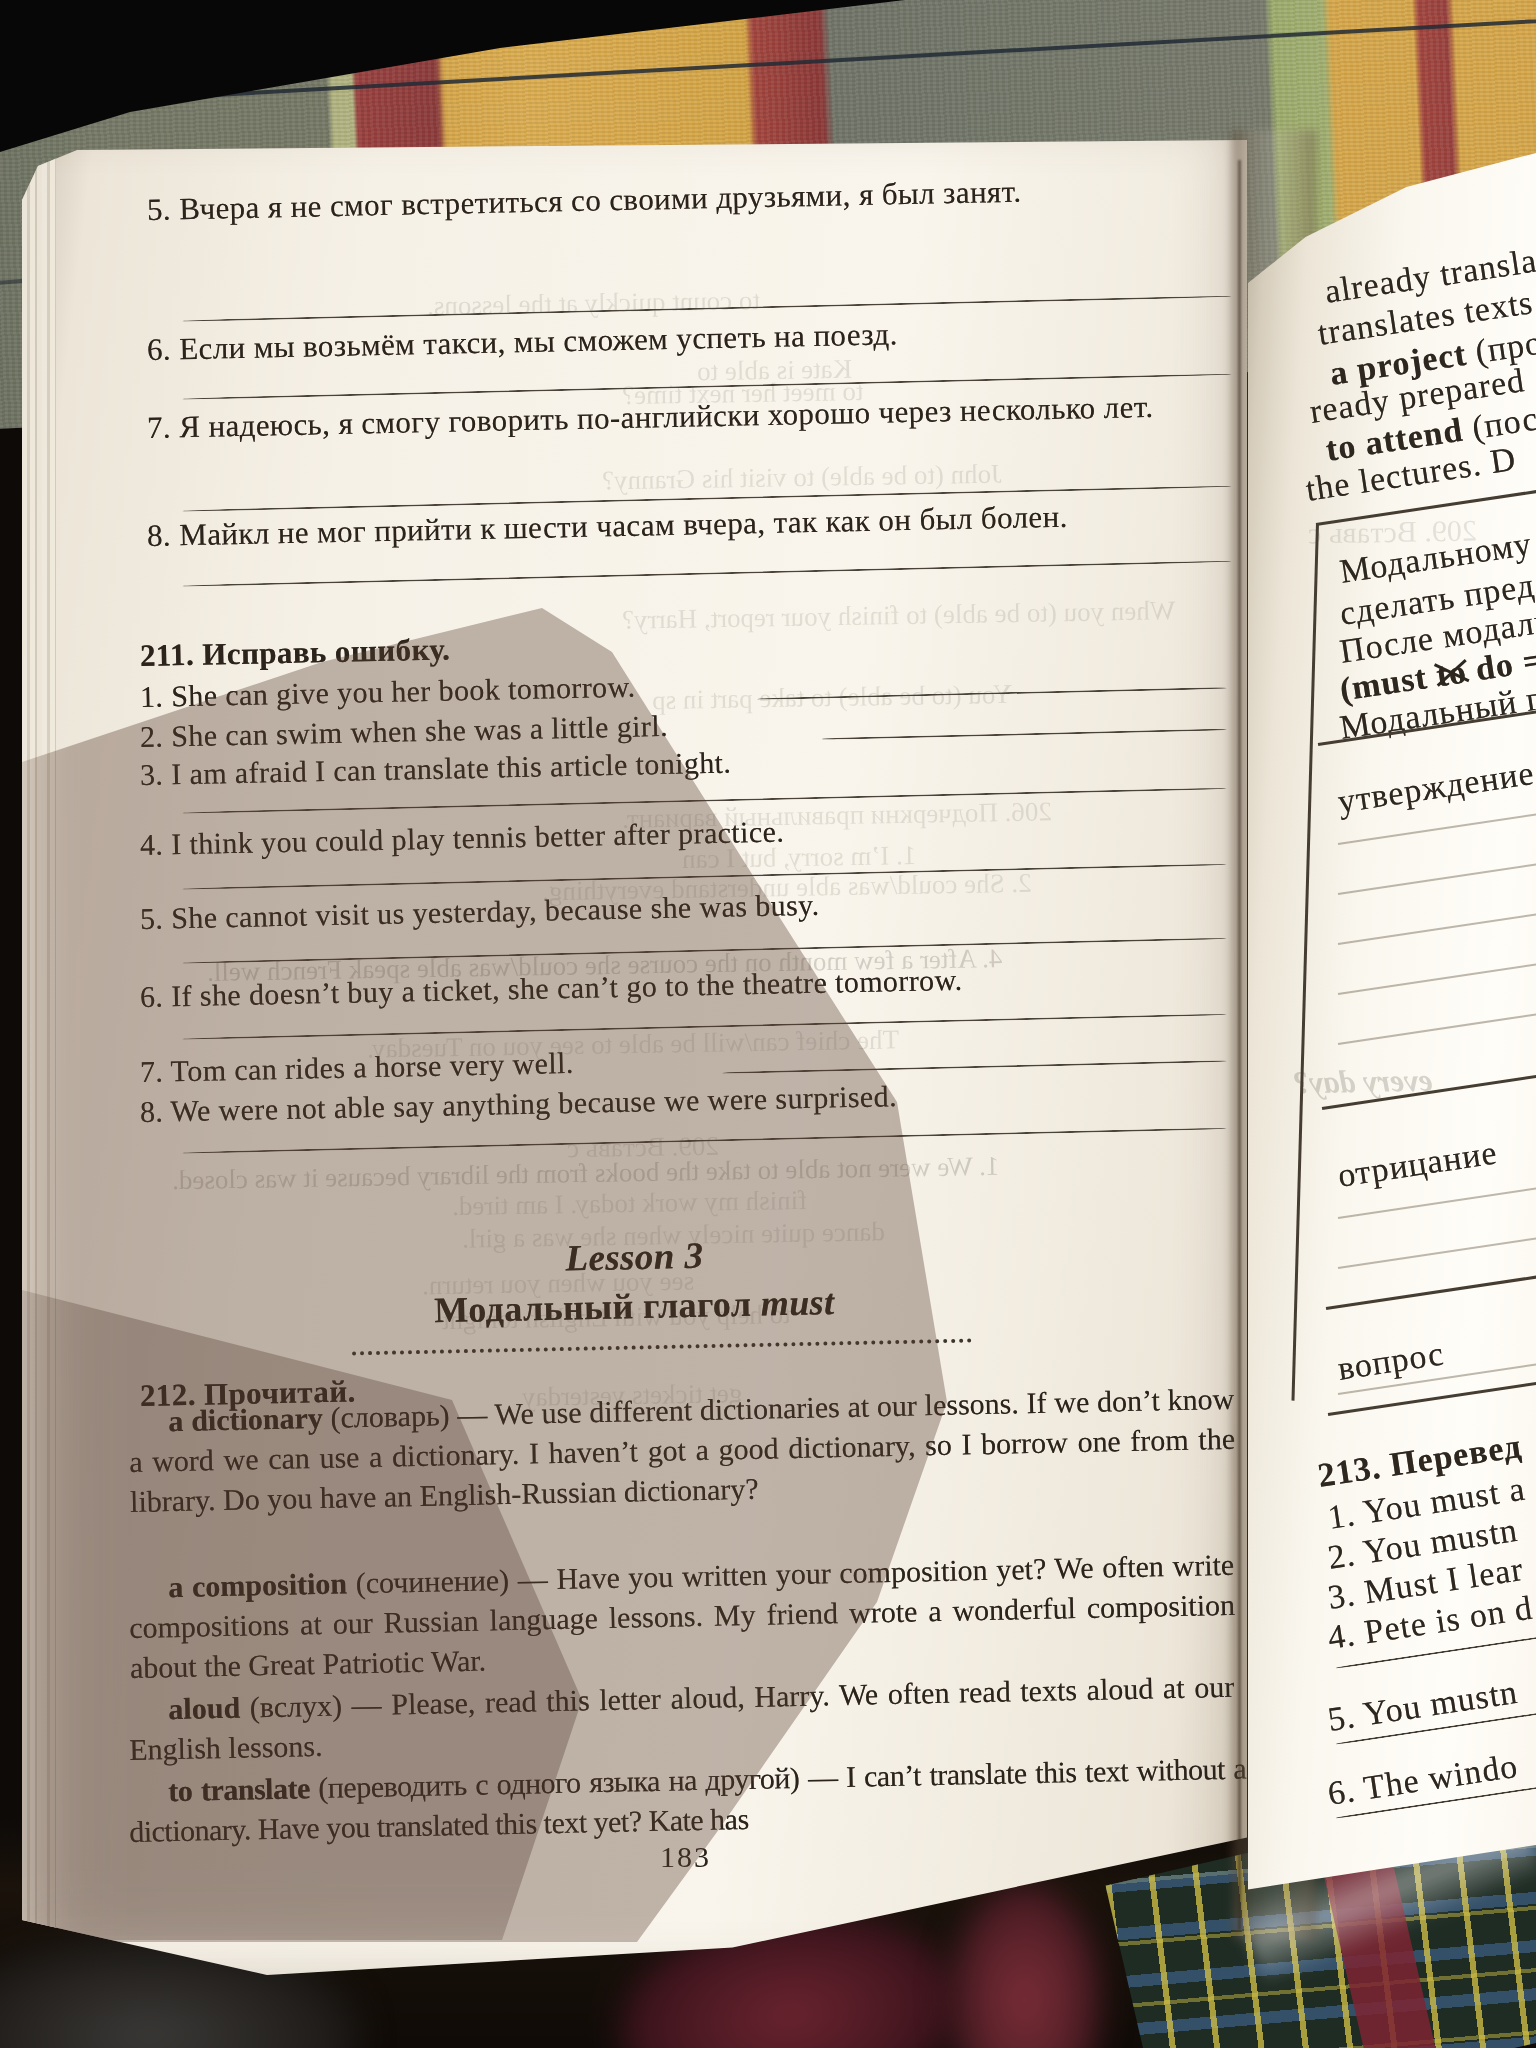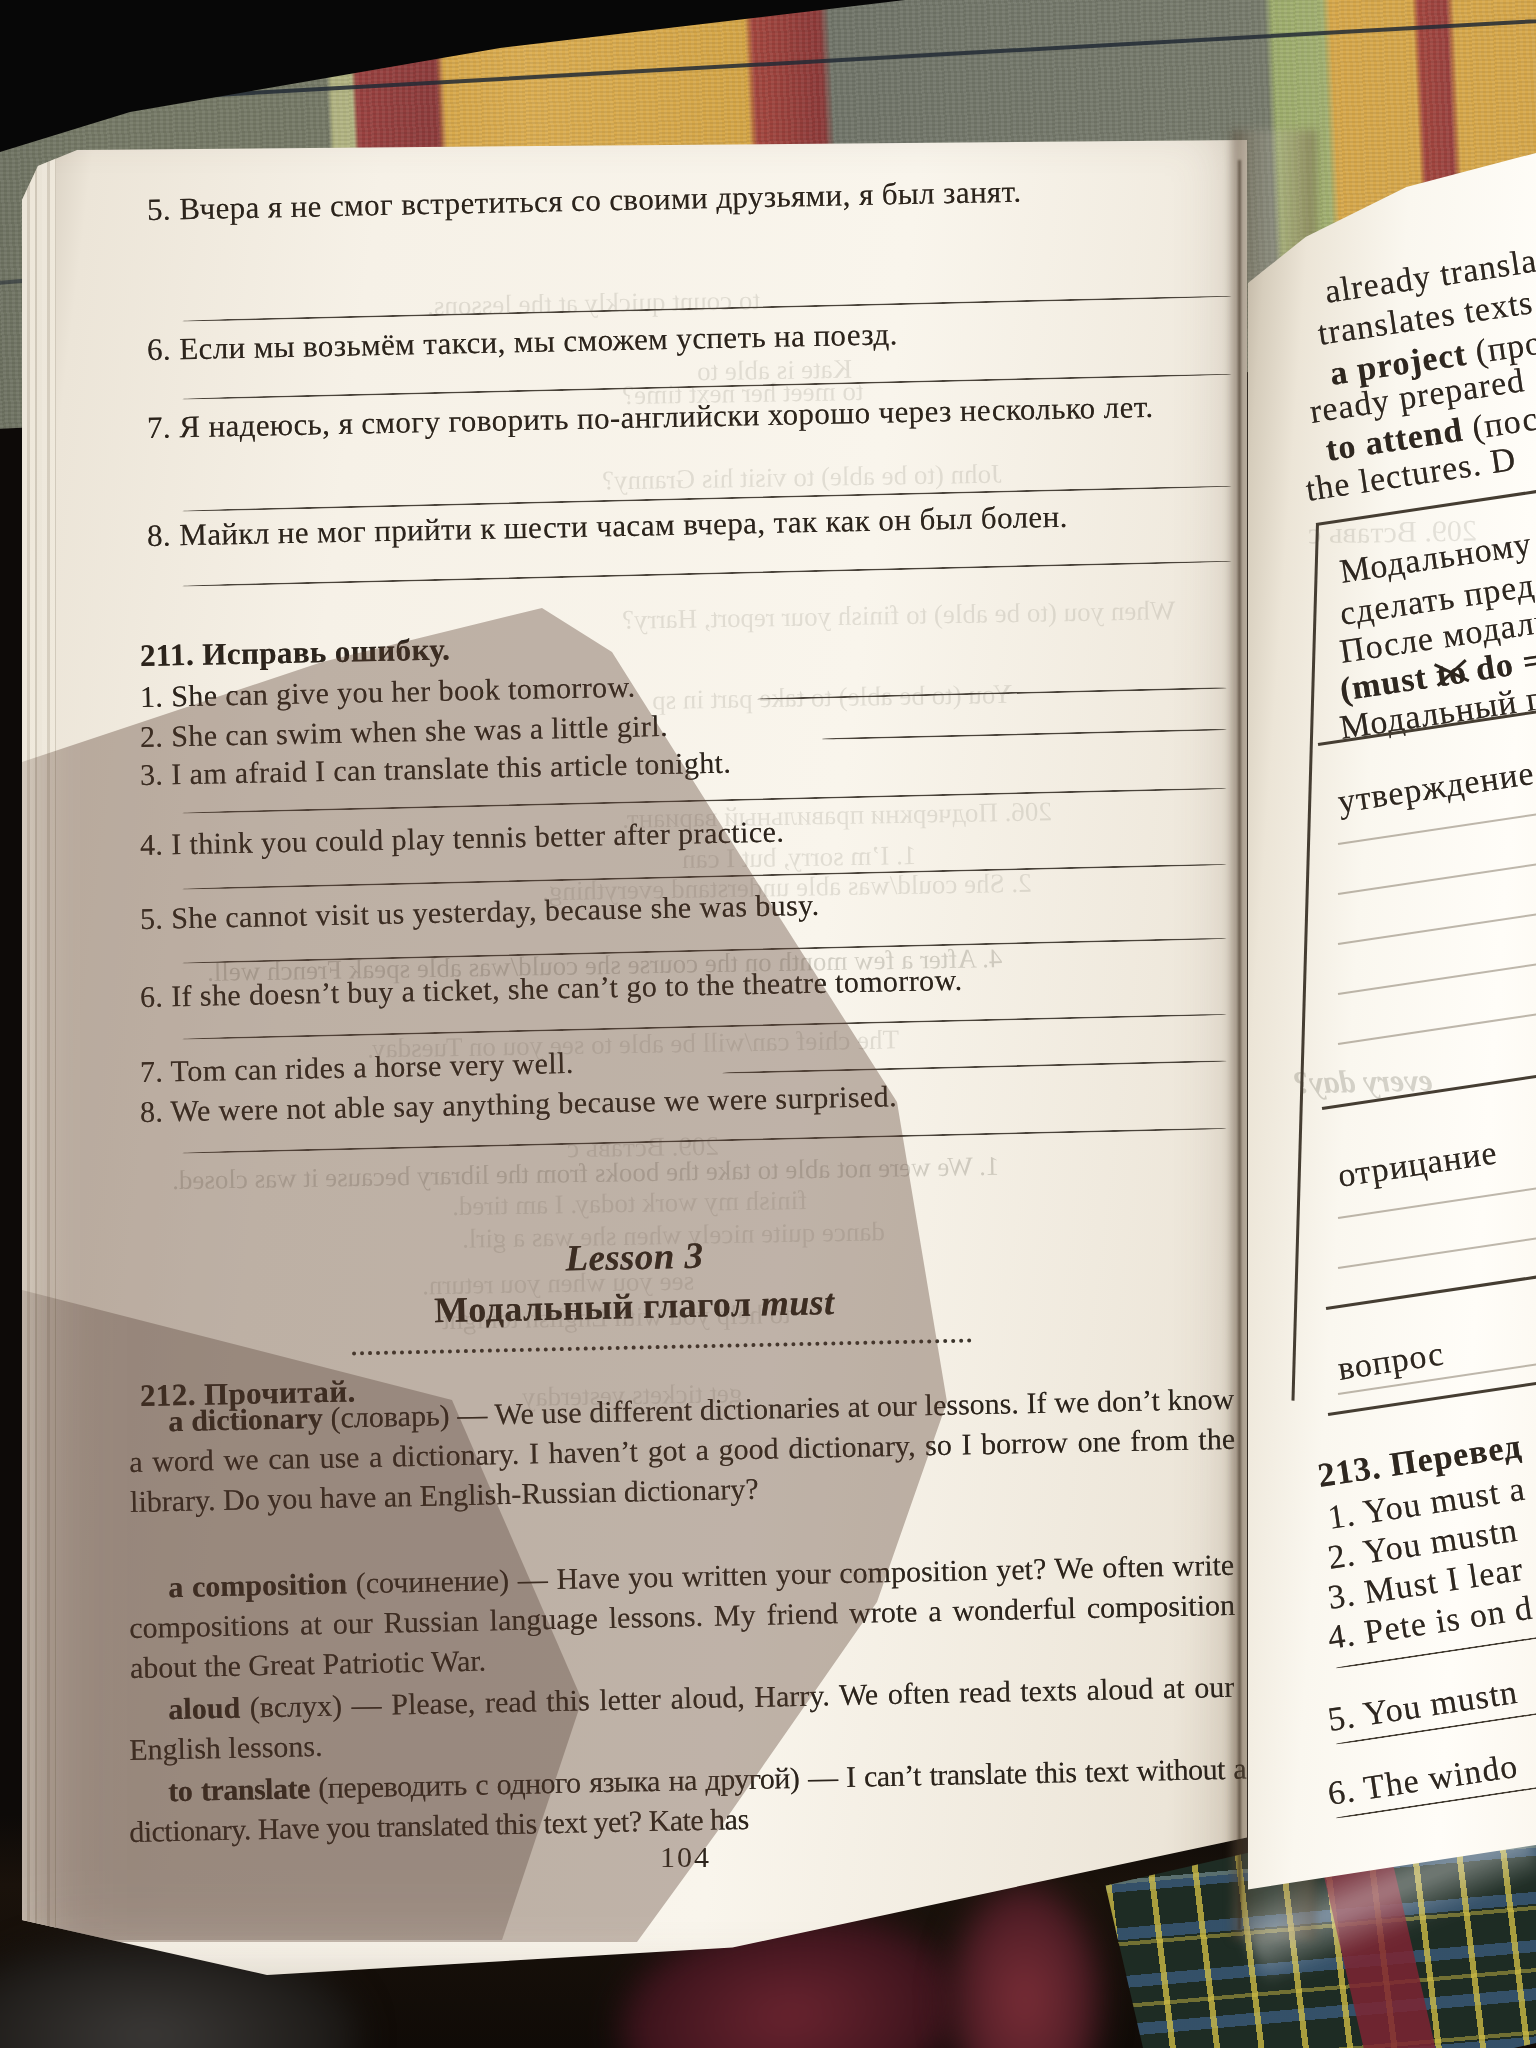--- a/index.html
+++ b/index.html
@@ -165,21 +165,21 @@
     <div class="lp-line center h-lesson" style="top:1108px;">Lesson 3</div>
     <div class="lp-line center h-modal" style="top:1158px;"><span>Модальный глагол </span><i>must</i></div>
     <div class="dotted" style="left:330px;top:1205px;width:620px;"></div>
 
     <div class="lp-line lp-head" style="left:118px;top:1238px;">212. Прочитай.</div>
     <div class="para" style="top:1262px;"><b>a dictionary</b><span> (словарь) — </span><span>We use different dictionaries at our lessons. If we don’t know a word we can use a dictionary. I haven’t got a good dictionary, so I borrow one from the library. Do you have an English-Russian dictionary?</span></div>
     <div class="para" style="top:1428px;"><b>a composition</b><span> (сочинение) — </span><span>Have you written your composition yet? We often write compositions at our Russian language lessons. My friend wrote a wonderful composition about the Great Patriotic War.</span></div>
     <div class="para" style="top:1550px;"><b>aloud</b><span> (вслух) — </span><span>Please, read this letter aloud, Harry. We often read texts aloud at our English lessons.</span></div>
     <div class="para" style="top:1632px;width:1118px;letter-spacing:-.5px;"><b>to translate</b><span> (переводить с одного языка на другой) — </span><span>I can’t translate this text without a dictionary. Have you translated this text yet? Kate has</span></div>
 
-    <div class="pageno" style="left:638px;top:1700px;">104</div>
+    <div class="pageno" style="left:638px;top:1700px;">183</div>
 
     <div class="hand-shadow"></div>
     <div class="hand-shadow2"></div>
   </div>
 
   <div class="spine"></div>
   <div class="spine-line"></div>
 
   <div class="right-page">
 

